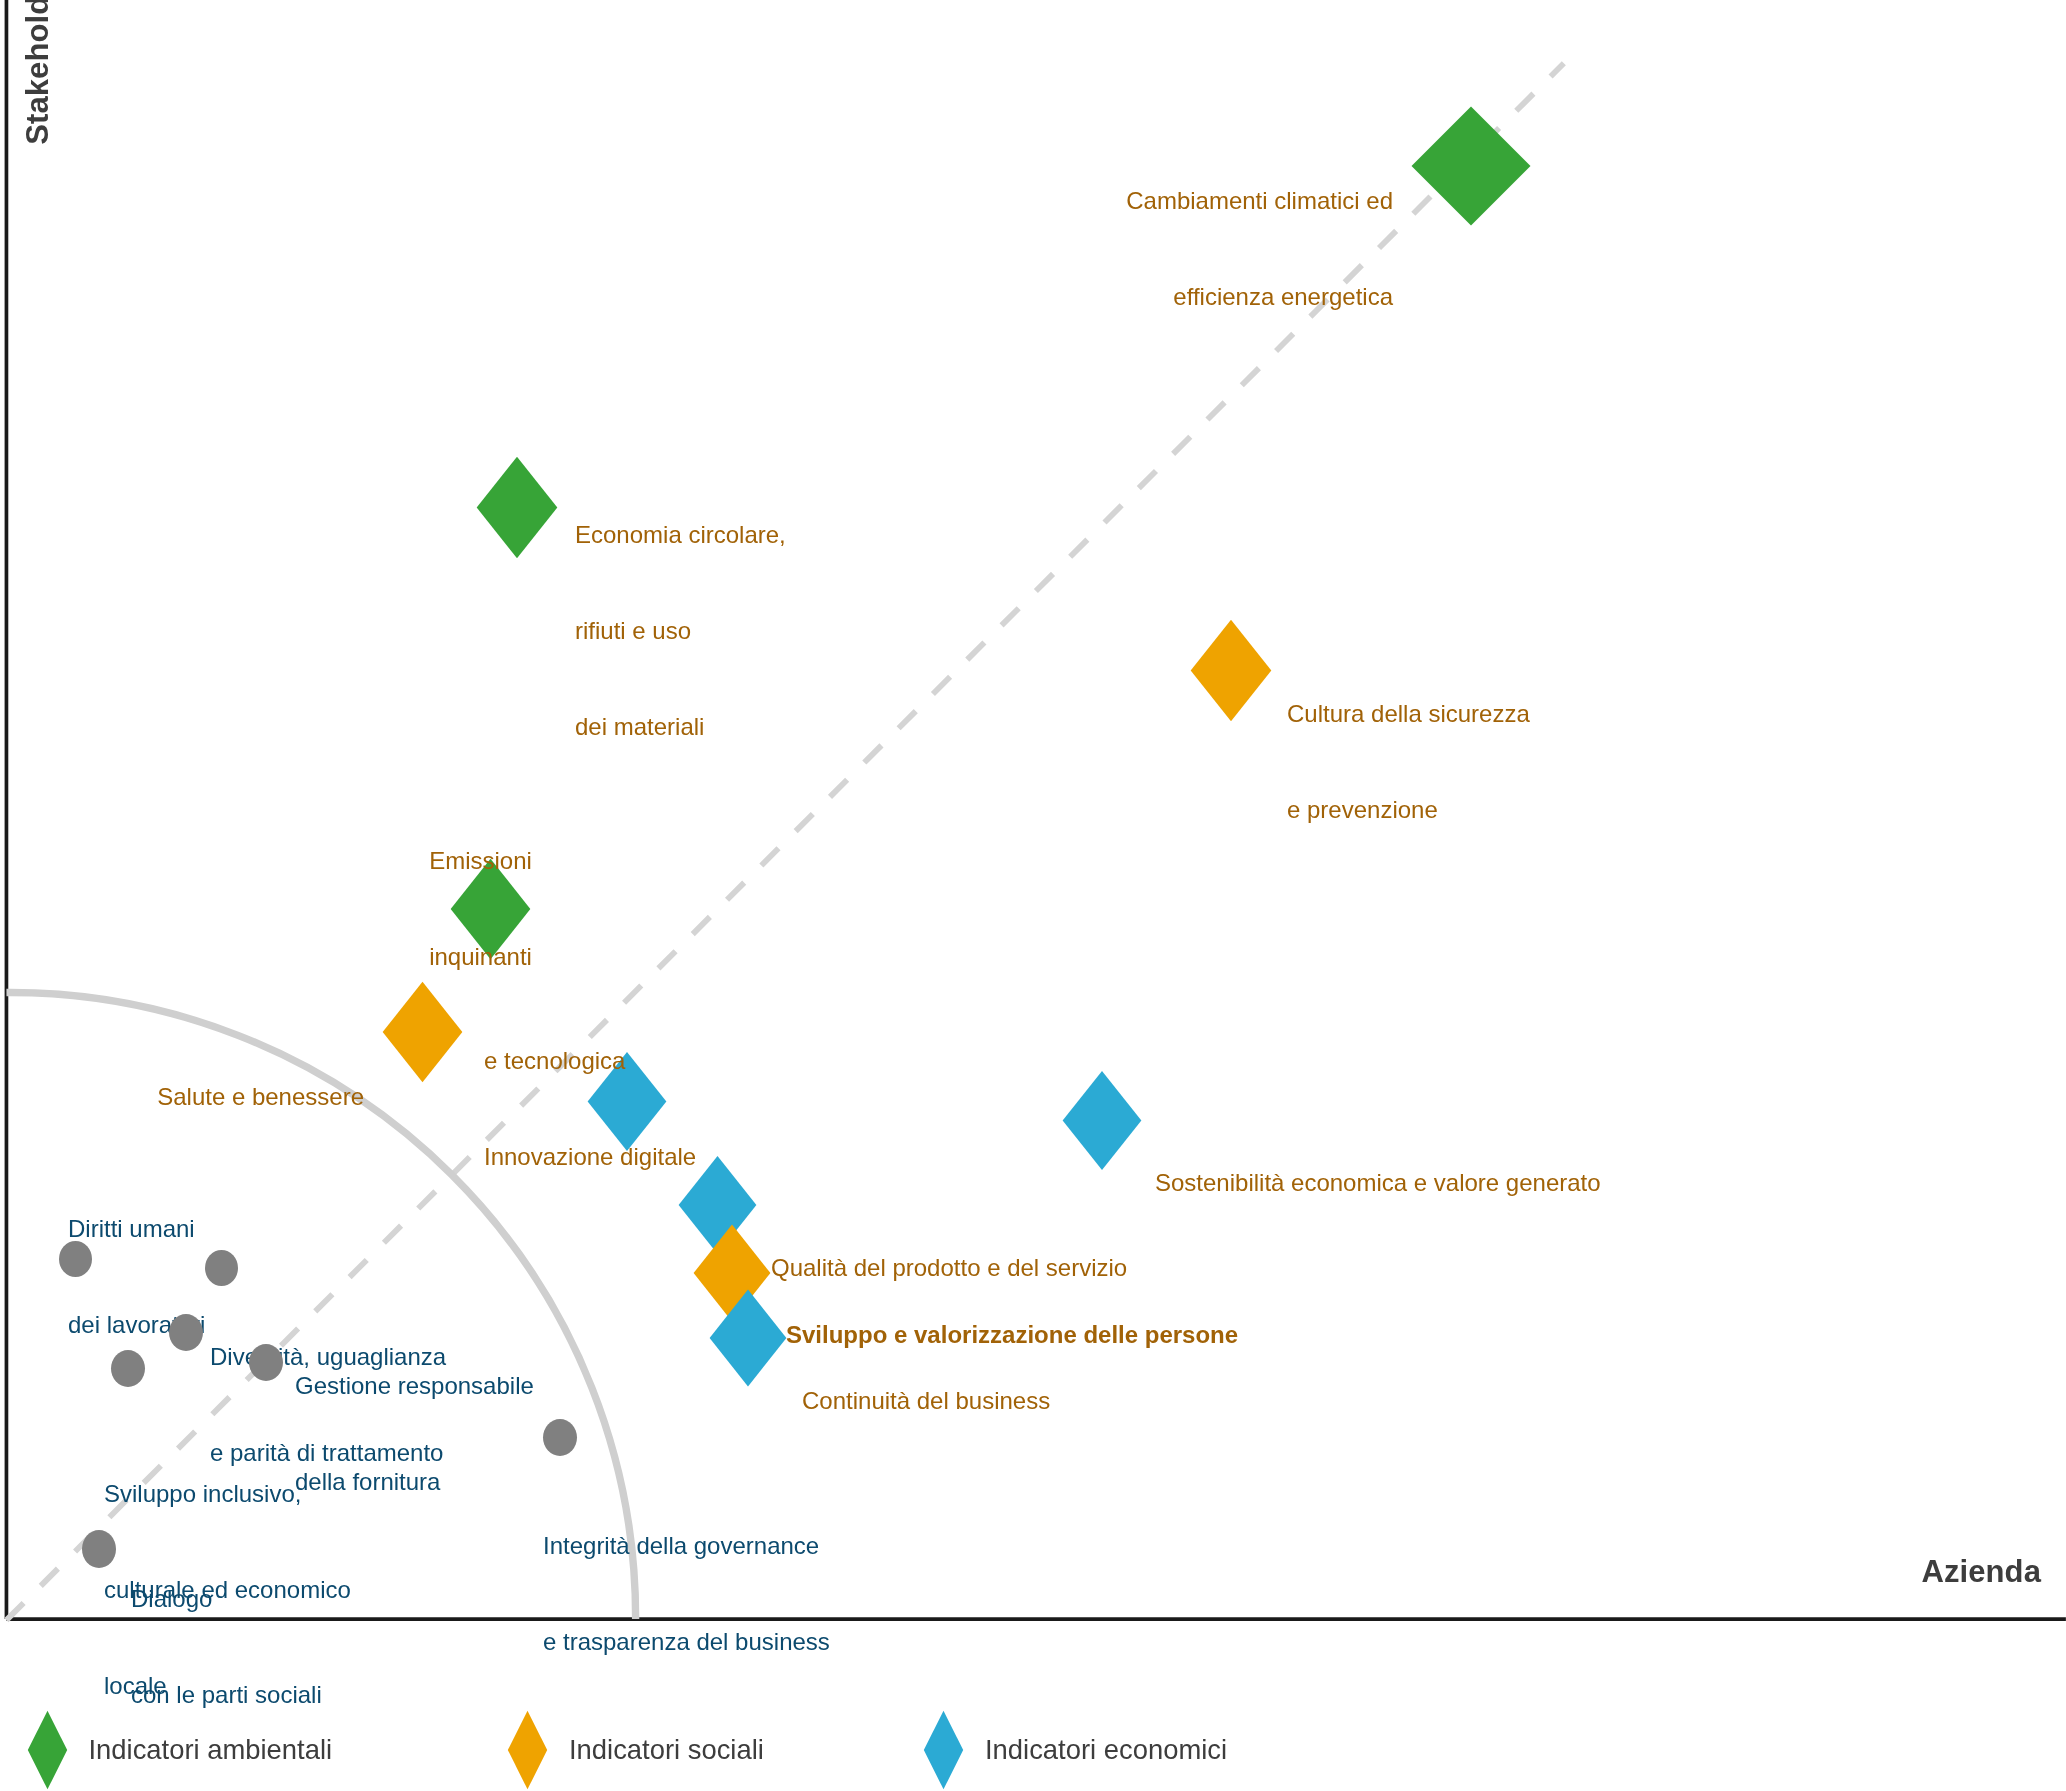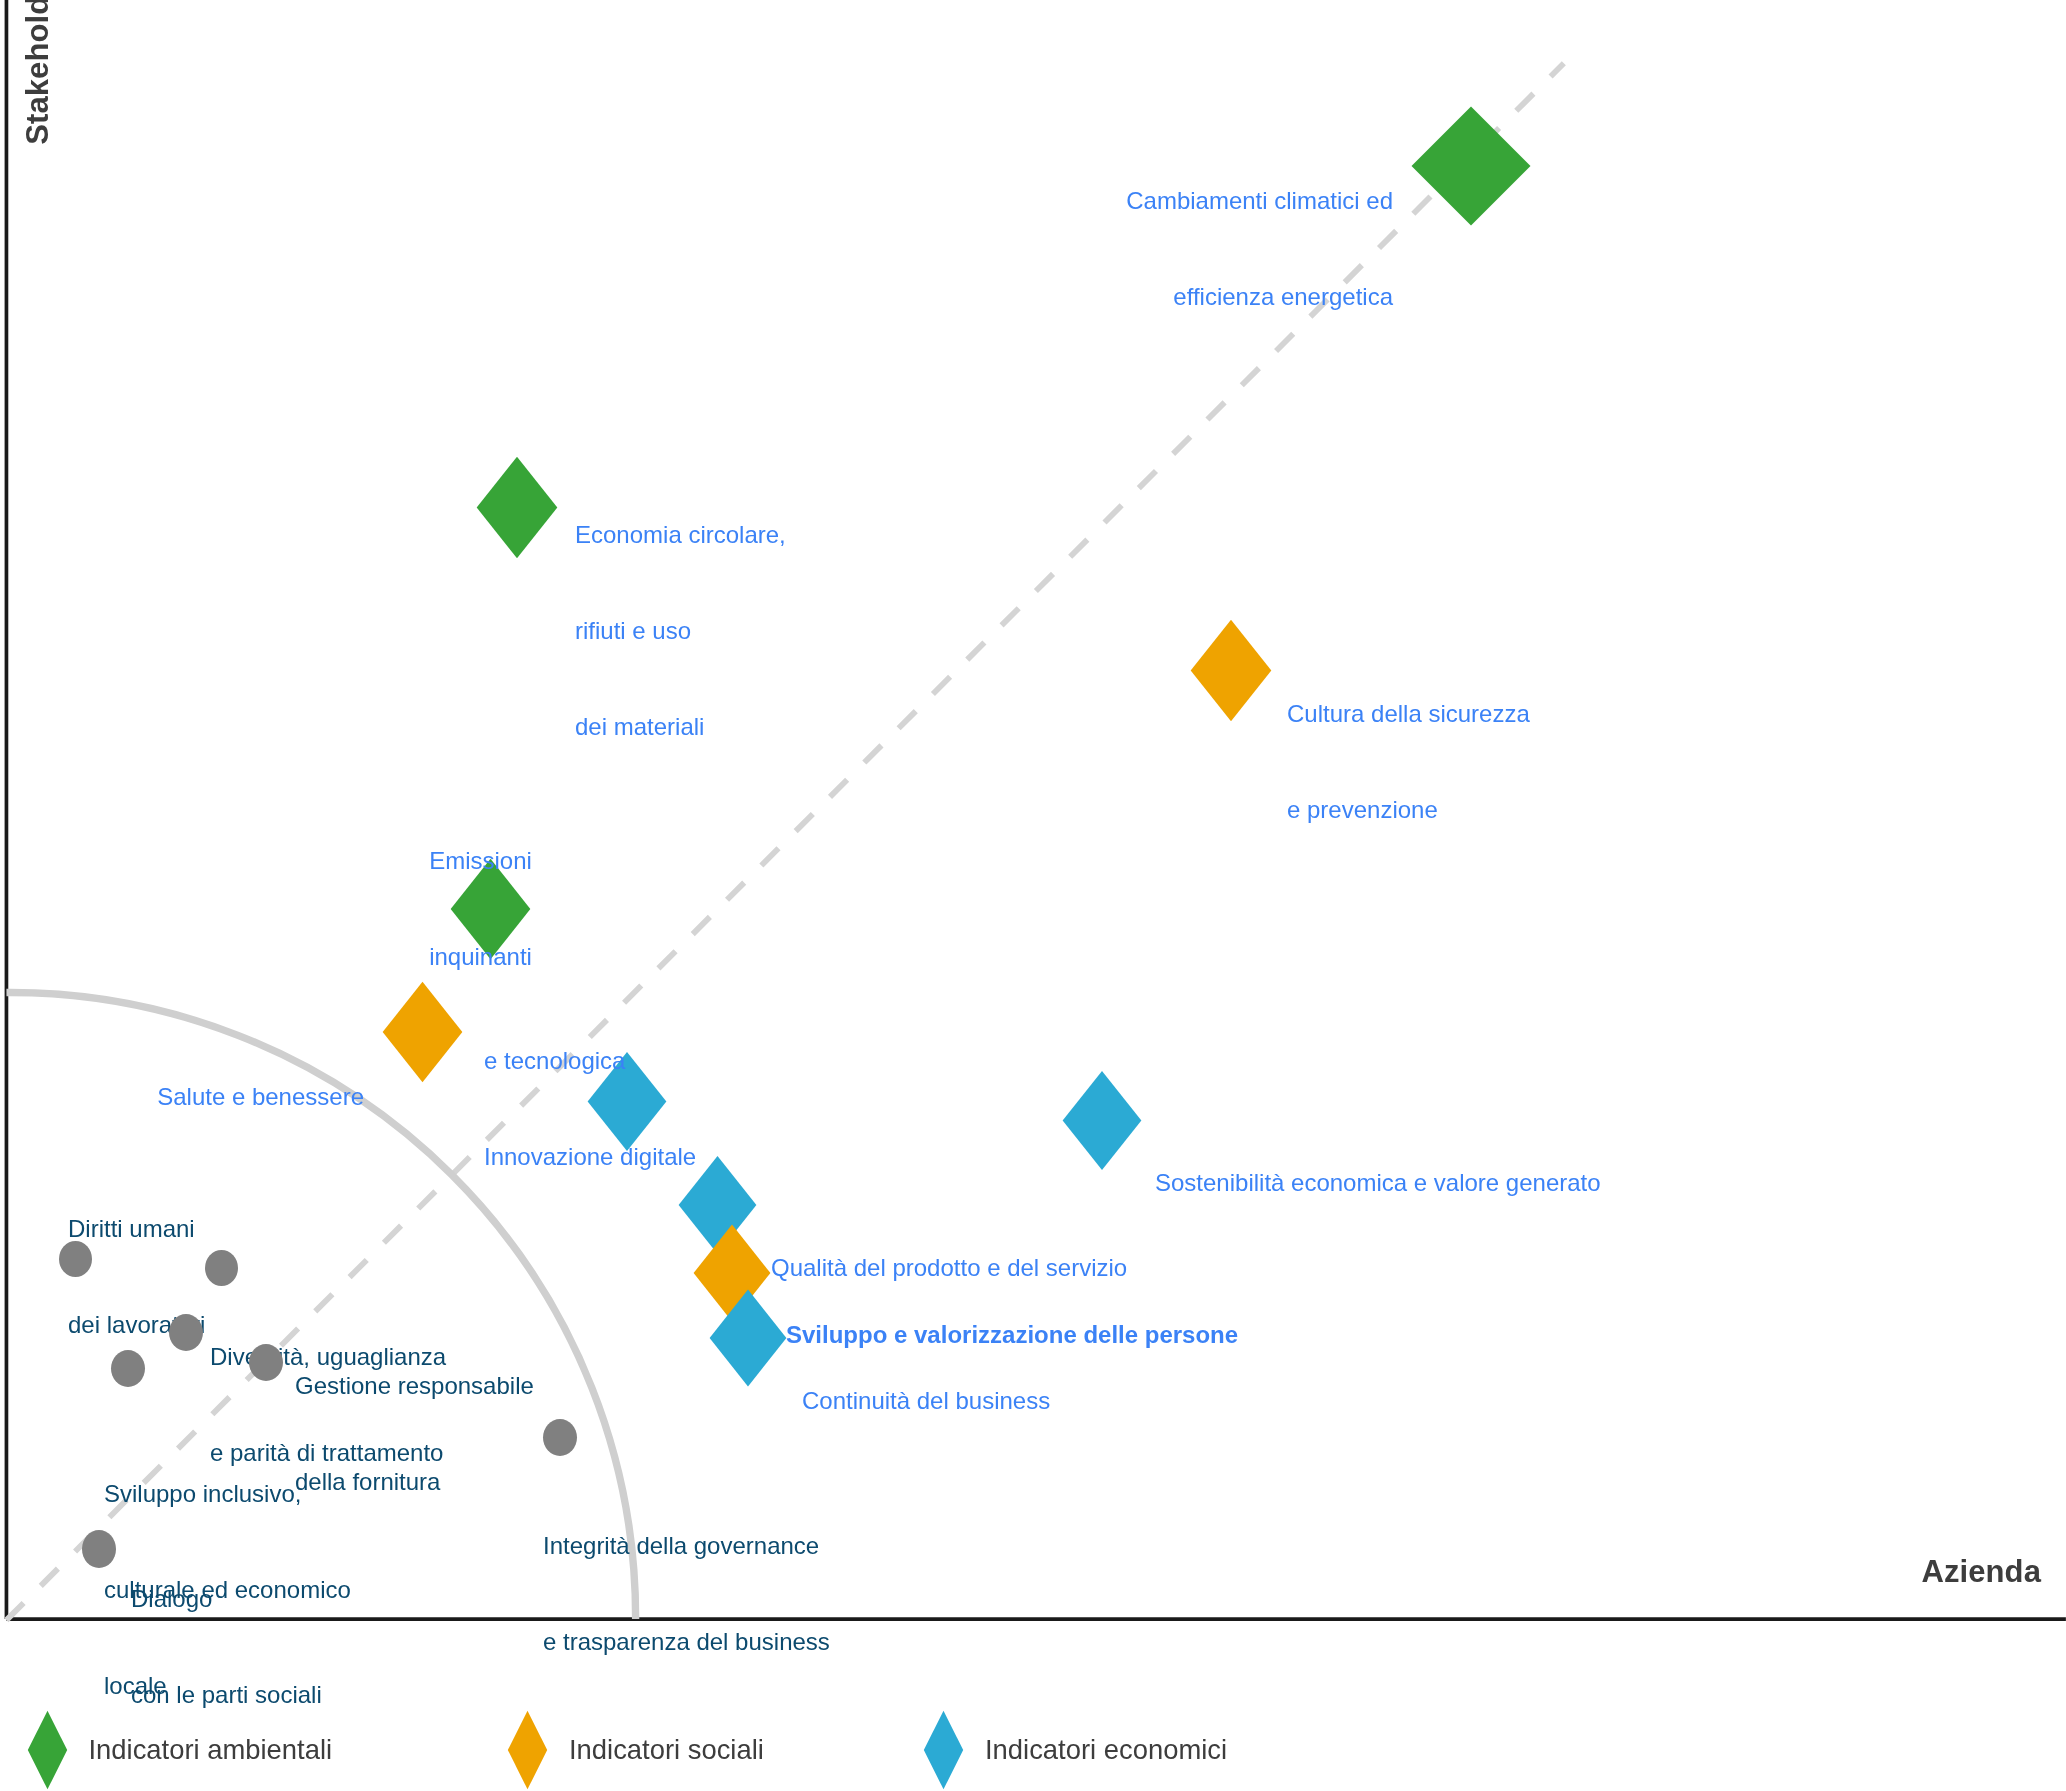--- a/index.html
+++ b/index.html
@@ -14,21 +14,21 @@
 
   
   .axis-title{position:absolute;font-weight:bold;color:#3d3d3d;letter-spacing:0.1px;}
   #y-axis-title{left:-63px;top:37px;width:200px;height:37px;
                 font-size:31px;line-height:37px;text-align:center;
                 transform:rotate(-90deg);transform-origin:center center;}
   #x-axis-title{right:25px;top:1553px;font-size:31px;line-height:37px;}
   .diamond{position:absolute;}
   .dot{position:absolute;border-radius:50%;background:#808080;}
 
-  .lbl{position:absolute;color:#3b82f6;font-size:24px;line-height:32px;white-space:pre;}
+  .lbl{position:absolute;color:#a16207;font-size:24px;line-height:32px;white-space:pre;}
   .lbl.muted{color:#0c4a6e;}
   .lbl.r{text-align:right;}
   .lbl.c{text-align:center;}
   .lbl.l{text-align:left;}
 
   
   #legend{position:absolute;left:16px;top:1709px;width:2066px;height:82px;}
   .legend-item{position:absolute;top:0;height:82px;display:flex;align-items:center;}
   .legend-label{font-size:27.4px;color:#3d3d3d;margin-left:21px;white-space:nowrap;}
   .legend-diamond{width:41px;height:82px;flex:0 0 auto;}

